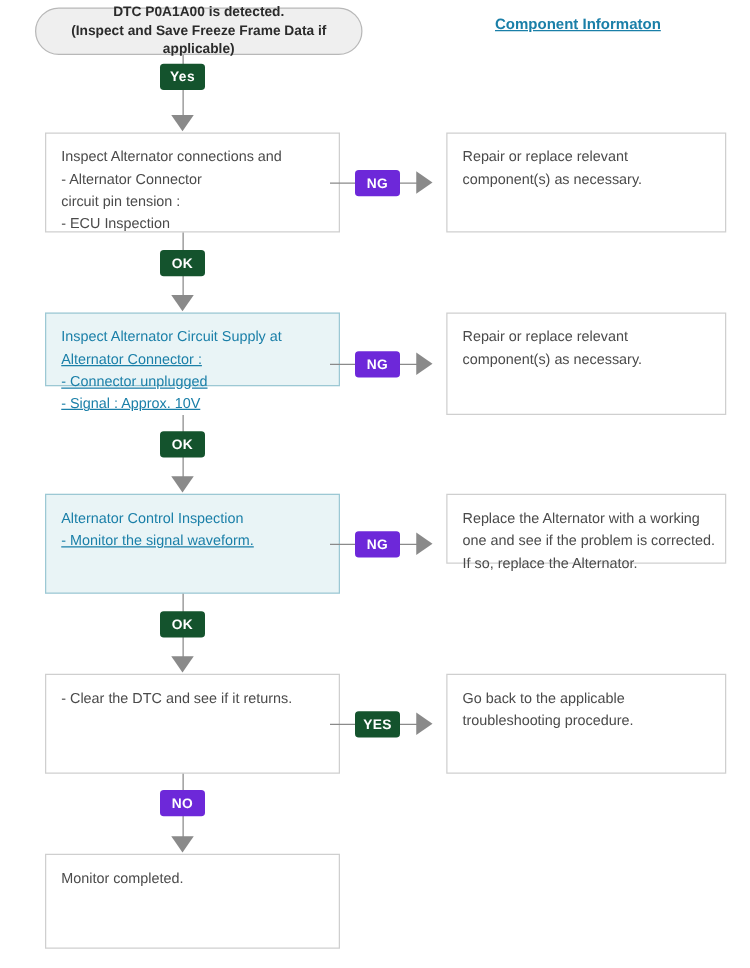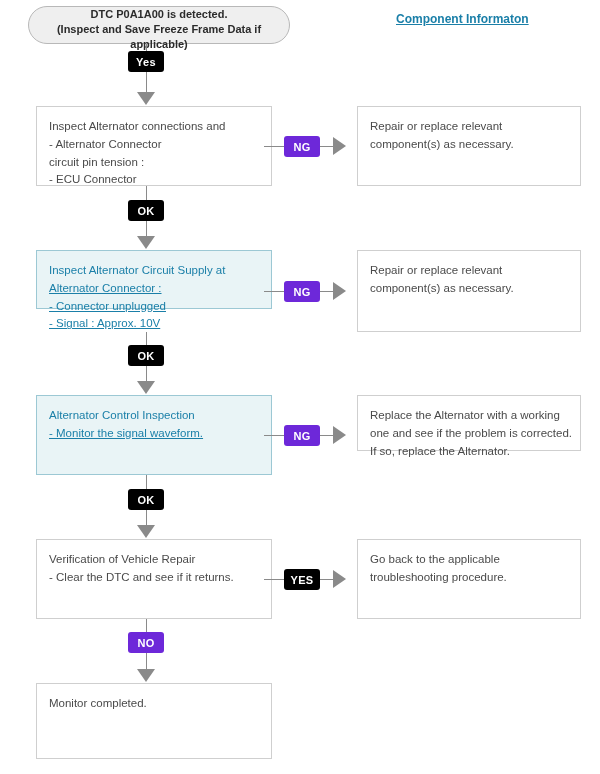--- a/index.html
+++ b/index.html
@@ -23,21 +23,21 @@
     left: 28px;
     top: 6px;
     width: 262px;
     height: 38px;
     background: #efefef;
     border: 1px solid #b8b8b8;
     border-radius: 19px;
     display: flex;
     flex-direction: column;
     align-items: center;
-    justify-content: flex-start;
+    justify-content: center;
     line-height: 1.35;
     font-size: 11px;
     font-weight: bold;
     color: #2b2b2b;
     text-align: center;
   }
 
   
   .comp-link {
     position: absolute;
@@ -117,21 +117,21 @@
     position: absolute;
     display: flex;
     align-items: center;
     justify-content: center;
     font-size: 11px;
     font-weight: bold;
     color: #ffffff;
     border-radius: 3px;
     letter-spacing: .3px;
   }
-  .badge.green { background: #000000; }
+  .badge.green { background: #14532d; }
   .badge.red   { background: #6d28d9; }
 
   .badge-v {
     left: 128px;
     width: 36px;
     height: 21px;
   }
   .badge-h {
     top: 0;
     width: 36px;
@@ -152,21 +152,21 @@
   <a class="comp-link" href="#">Component Informaton</a>
 
   <div class="v-line" style="top:44px; height:48px;"></div>
   <div class="badge green badge-v" style="top:51px;">Yes</div>
   <div class="v-arrow" style="top:92px;"></div>
 
   <div class="box left-box" style="top:106px; height:80px;">
     <span class="ln">Inspect Alternator connections and</span>
     <span class="ln">- Alternator Connector</span>
     <span class="ln">circuit pin tension :</span>
-    <span class="ln">- ECU Connector</span>
+    <span class="ln">- ECU Inspection</span>
   </div>
   <div class="h-line" style="top:146px;"></div>
   <div class="badge red badge-h" style="top:136px;">NG</div>
   <div class="h-arrow" style="top:137px;"></div>
   <div class="box right-box" style="top:106px; height:80px;">
     <span class="ln">Repair or replace relevant</span>
     <span class="ln">component(s) as necessary.</span>
   </div>
 
   <div class="v-line" style="top:186px; height:52px;"></div>
@@ -202,21 +202,20 @@
     <span class="ln">Replace the Alternator with a working</span>
     <span class="ln">one and see if the problem is corrected.</span>
     <span class="ln">If so, replace the Alternator.</span>
   </div>
 
   <div class="v-line" style="top:475px; height:52px;"></div>
   <div class="badge green badge-v" style="top:489px;">OK</div>
   <div class="v-arrow" style="top:525px;"></div>
 
   <div class="box left-box" style="top:539px; height:80px;">
-    <span class="ln">Verification of Vehicle Repair</span>
     <span class="ln">- Clear the DTC and see if it returns.</span>
   </div>
   <div class="h-line" style="top:579px;"></div>
   <div class="badge green badge-h" style="top:569px;">YES</div>
   <div class="h-arrow" style="top:570px;"></div>
   <div class="box right-box" style="top:539px; height:80px;">
     <span class="ln">Go back to the applicable</span>
     <span class="ln">troubleshooting procedure.</span>
   </div>
 

